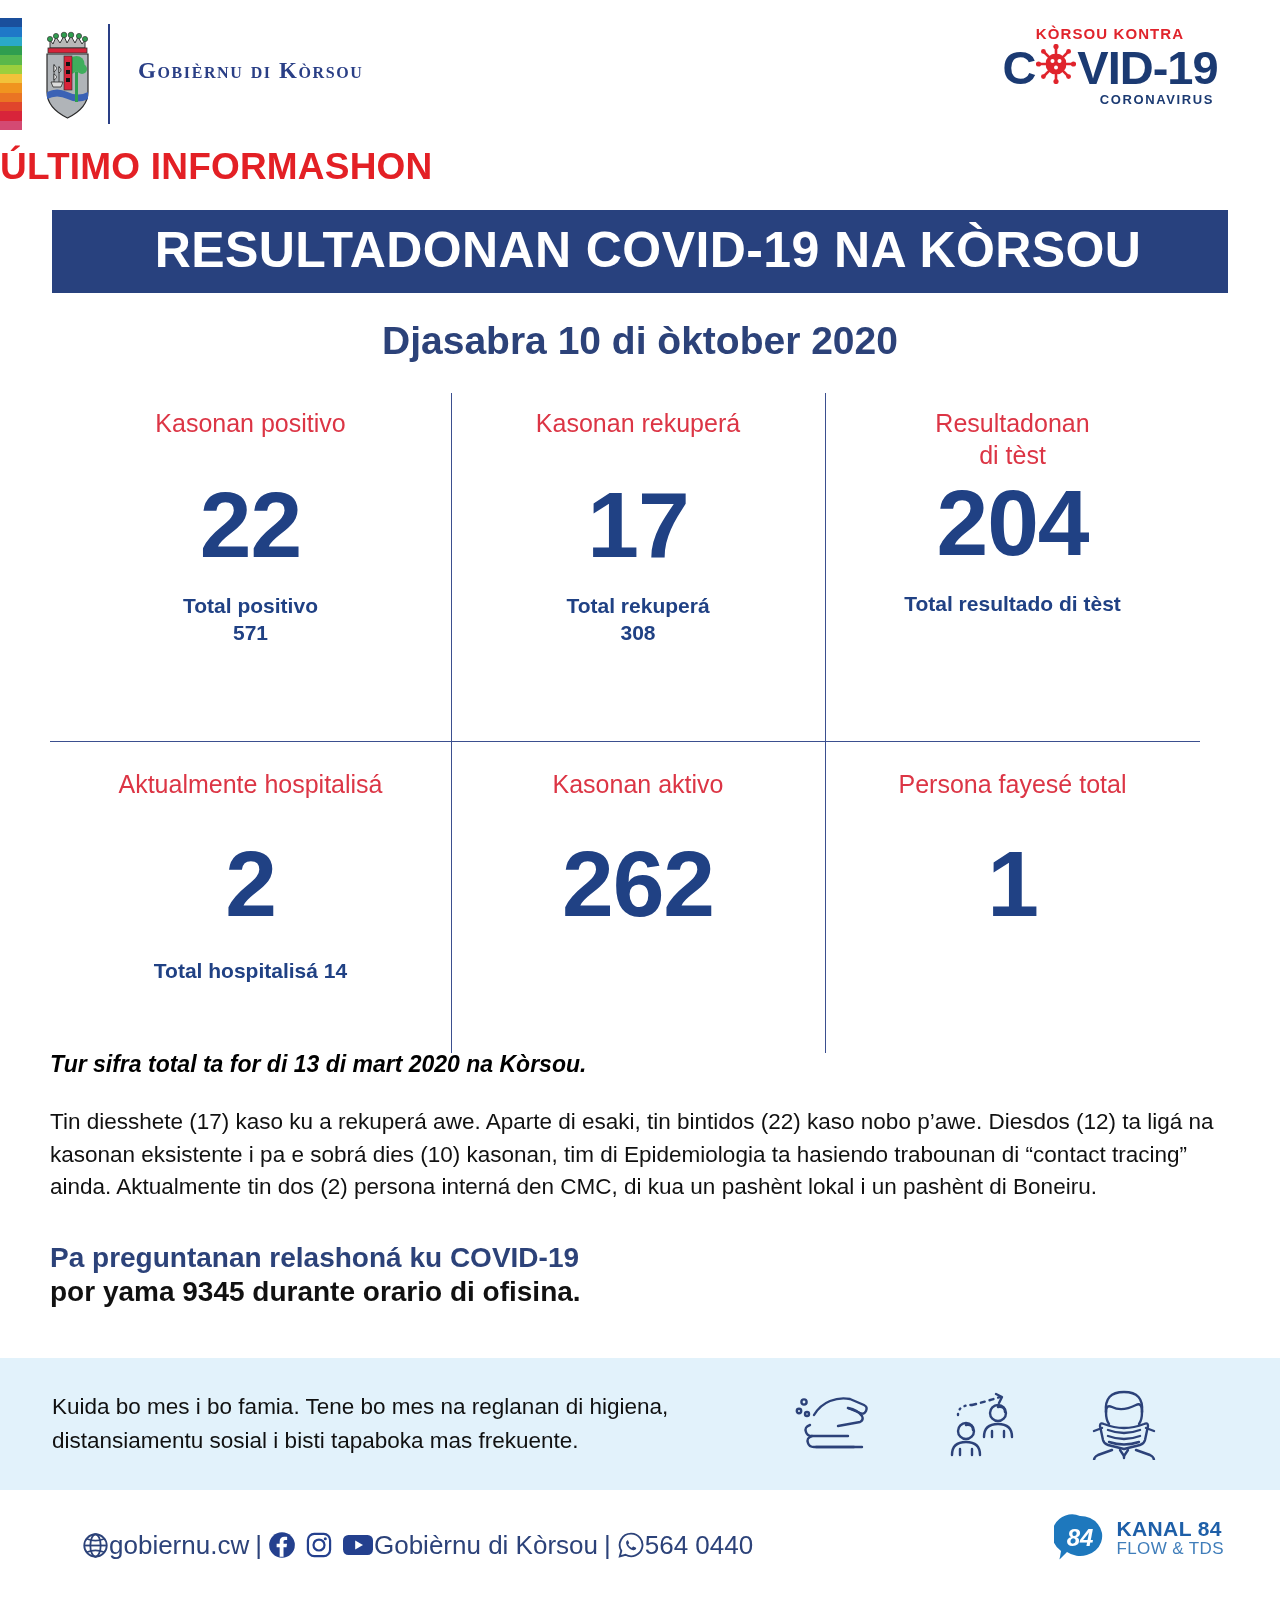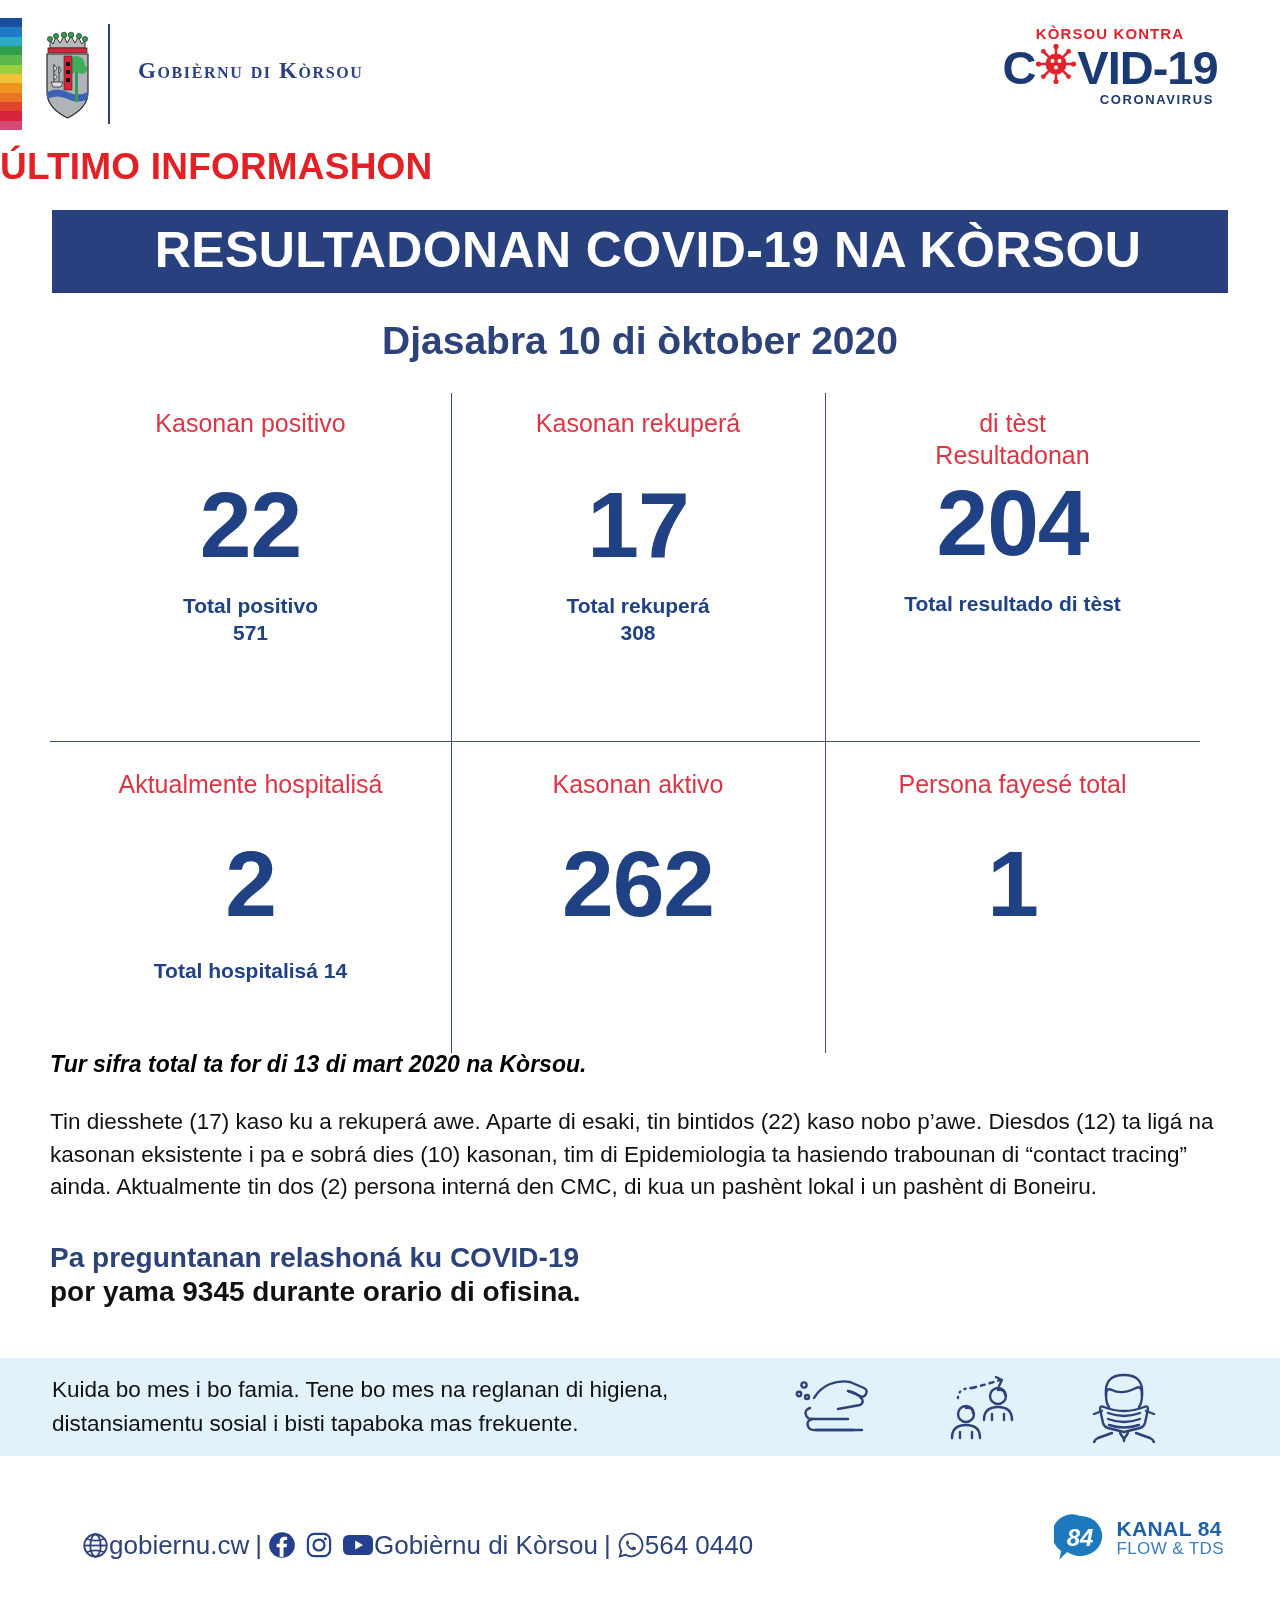--- a/index.html
+++ b/index.html
@@ -217,21 +217,21 @@
     font-weight: 700;
     margin-top: 2px;
   }
 
   
   .hygiene {
     position: absolute;
     left: 0;
     top: 1358px;
     width: 1280px;
-    height: 98px;
+    height: 132px;
     background: #e2f2fb;
     display: flex;
     align-items: center;
   }
   .hygiene-text {
     margin-left: 52px;
     color: #111111;
     font-size: 22.5px;
     line-height: 1.5;
     width: 720px;
@@ -420,22 +420,22 @@
     <div class="cell-label">Kasonan rekuperá</div>
     <div class="cell-big">17</div>
     <div class="cell-sub">
       <div>Total rekuperá</div>
       <div>308</div>
     </div>
   </div>
 
   <div class="cell c3">
     <div class="cell-label">
+      <div>Resultadonan</div>
       <div>di tèst</div>
-      <div>Resultadonan</div>
     </div>
     <div class="cell-big">204</div>
     <div class="cell-sub">
       <div>Total resultado di tèst</div>
     </div>
   </div>
 
   <div class="cell c4">
     <div class="cell-label">Aktualmente hospitalisá</div>
     <div class="cell-big">2</div>

